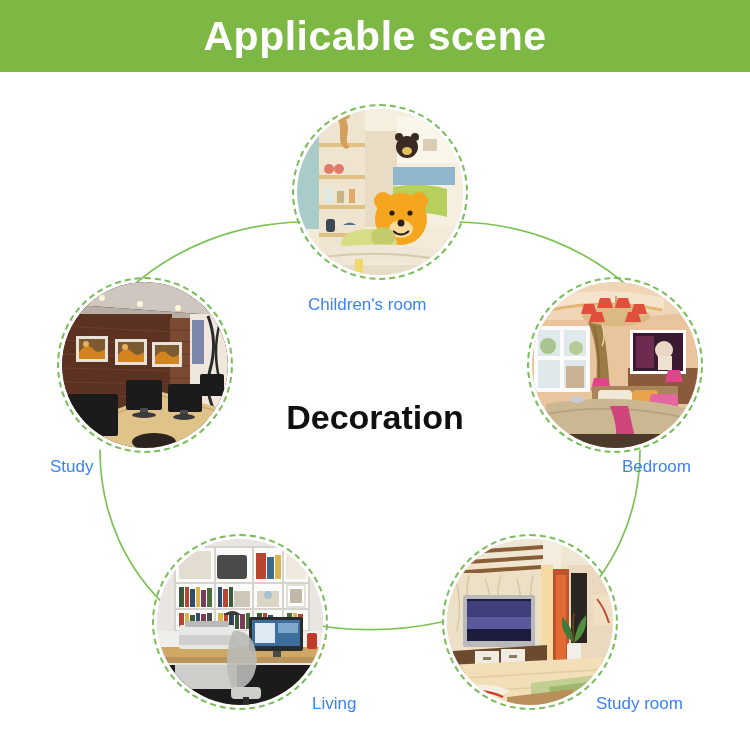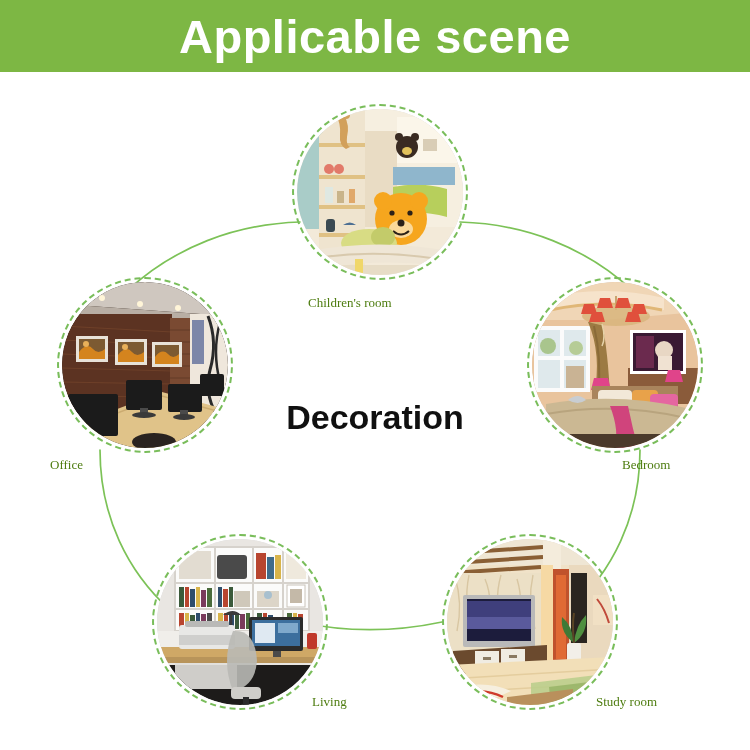--- a/index.html
+++ b/index.html
@@ -13,21 +13,21 @@
   #page{position:relative;width:750px;height:750px;overflow:hidden;background:#fff;}
 
   
   .header{
     position:absolute;left:0;top:0;width:750px;height:72px;
     background:#7db744;
     display:flex;align-items:center;justify-content:center;
   }
   .header-title{
     color:#ffffff;
-    font-size:47px;
+    font-size:41px;
     font-weight:bold;
     letter-spacing:0.5px;
     line-height:1;
     font-family:"Liberation Sans","DejaVu Sans",sans-serif;
   }
 
   
   .stage{position:absolute;left:0;top:72px;width:750px;height:678px;}
 
   .links{position:absolute;left:0;top:0;width:750px;height:678px;pointer-events:none;}
@@ -49,24 +49,24 @@
     position:absolute;left:5px;top:5px;
     width:166px;height:166px;border-radius:50%;
     overflow:hidden;
     z-index:2;
     background:#ddd;
   }
   .photo svg{display:block;width:166px;height:166px;}
 
   .caption{
     position:absolute;
-    font-size:13px;
-    color:#4d7c0f;
+    font-size:17px;
+    color:#3b82f6;
     white-space:nowrap;
-    font-family:Liberation Serif, serif;
+    font-family:Liberation Sans, sans-serif;
     z-index:4;
   }
 
   
   #node-children{left:292px;top:32px;}
   #node-office{left:57px;top:205px;}
   #node-bedroom{left:527px;top:205px;}
   #node-study{left:152px;top:462px;}
   #node-living{left:442px;top:462px;}
 
@@ -249,21 +249,21 @@
             <ellipse cx="31" cy="159" rx="16" ry="4" fill="#3a3a3a"></ellipse>
             <ellipse cx="82" cy="133" rx="12" ry="3" fill="#3a3a3a"></ellipse>
             <ellipse cx="122" cy="135" rx="11" ry="3" fill="#3a3a3a"></ellipse>
 
             <ellipse cx="92" cy="160" rx="22" ry="9" fill="#2a2320"></ellipse>
           </g>
         </svg>
       </div>
       <div class="ring"></div>
     </div>
-    <div class="caption" id="cap-office">Office</div>
+    <div class="caption" id="cap-office">Study</div>
 
     <div class="node" id="node-bedroom">
       <div class="photo">
         <svg viewBox="0 0 166 166" preserveAspectRatio="xMidYMid slice">
           <defs>
               <clipPath id="cb">
                 <circle cx="83" cy="83" r="83"></circle>
               </clipPath>
             </defs>
           <g clip-path="url(#cb)">

